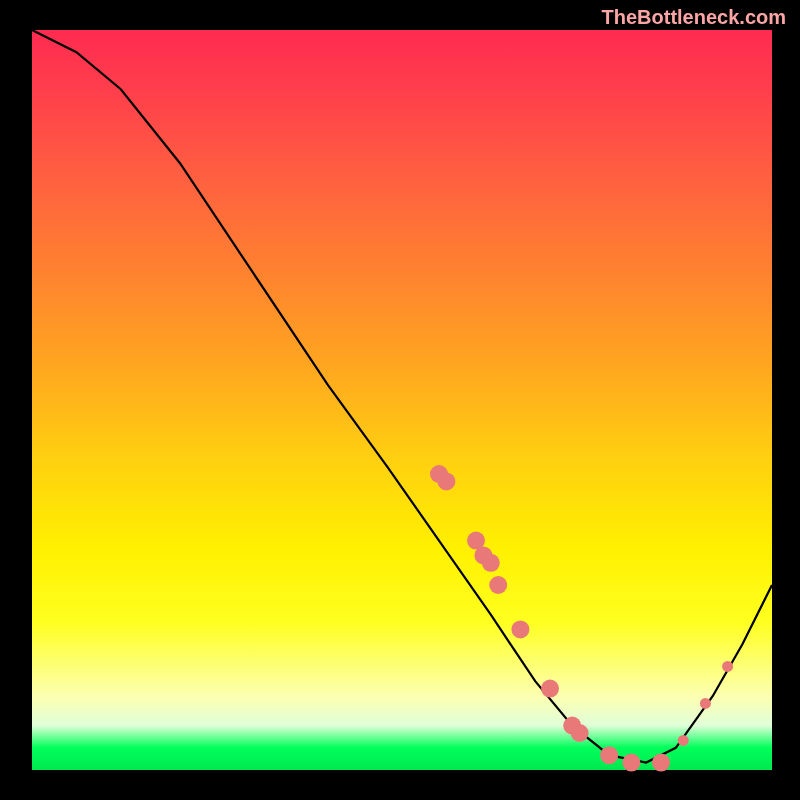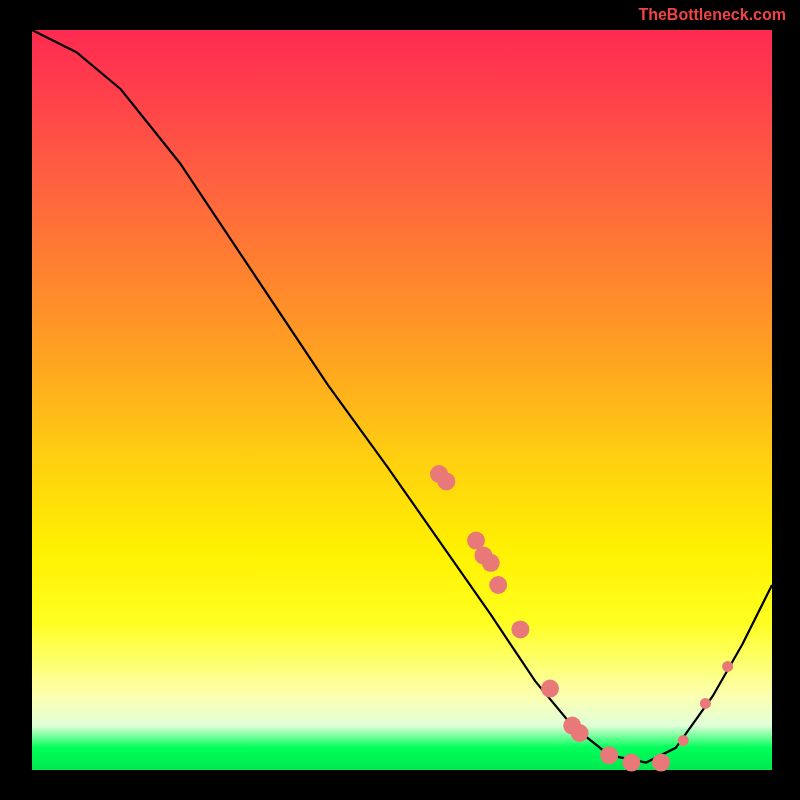--- a/index.html
+++ b/index.html
@@ -8,22 +8,22 @@
     background: #000;
     width: 800px;
     height: 800px;
     position: relative;
     font-family: Arial, sans-serif;
   }
   .watermark {
     position: absolute;
     top: 6px;
     right: 14px;
-    color: #ef4444;
-    font-size: 16px;
+    color: #fca5a5;
+    font-size: 20px;
     font-weight: bold;
     z-index: 10;
   }
   .plot-area {
     position: absolute;
     left: 32px;
     top: 30px;
     width: 740px;
     height: 740px;
     background: linear-gradient(to bottom,

